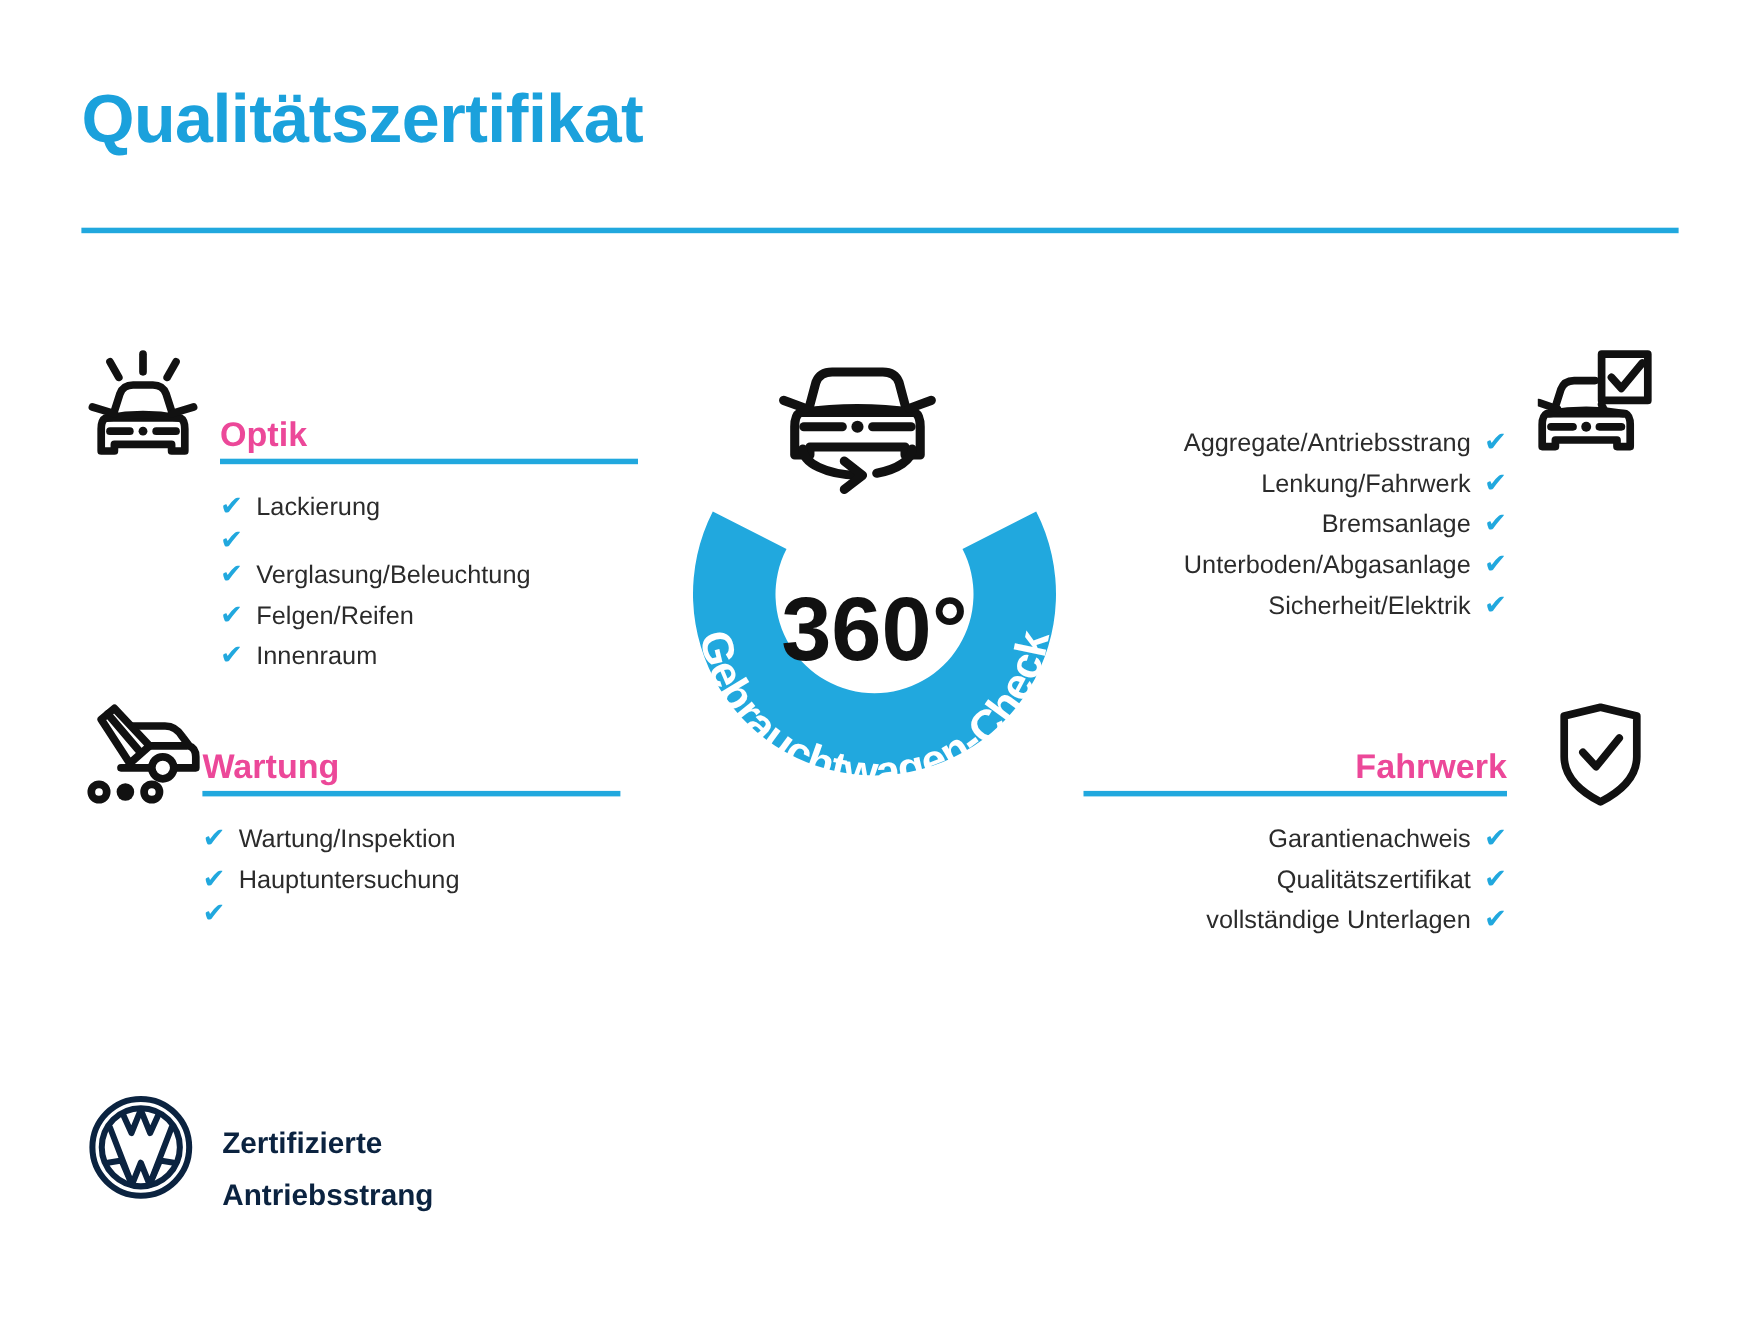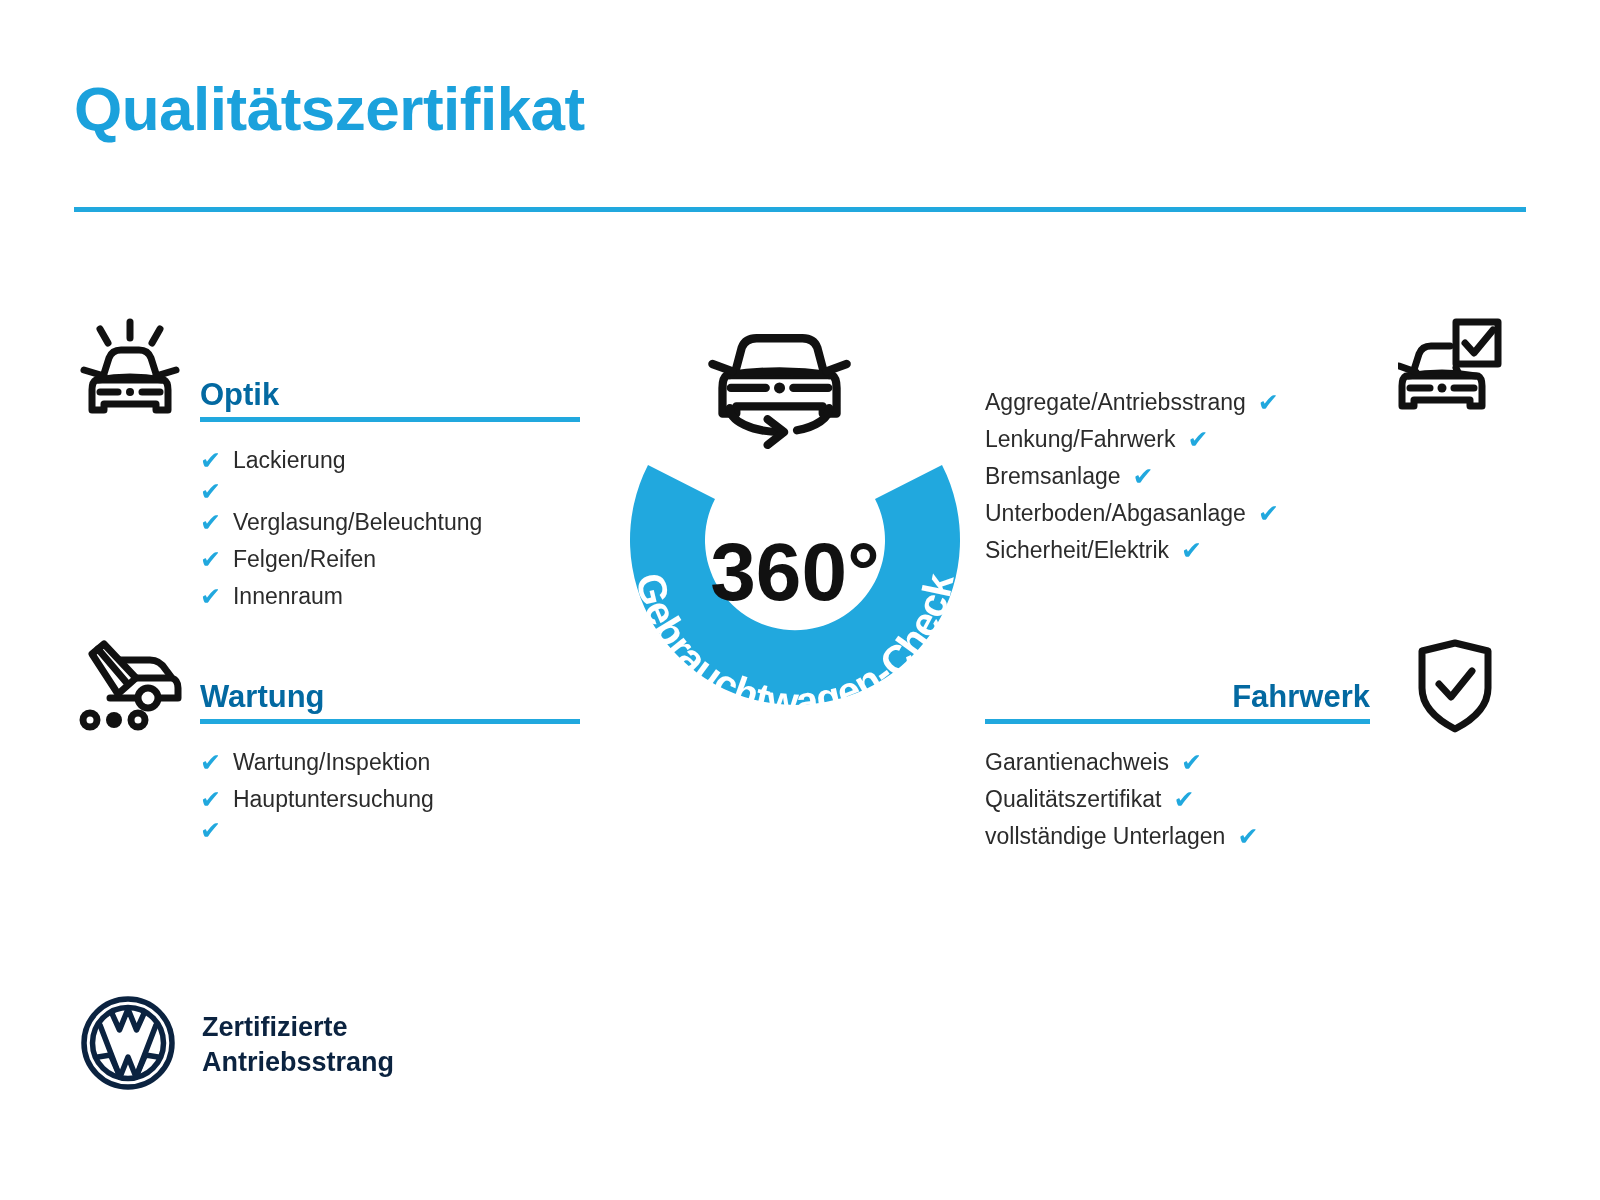--- a/index.html
+++ b/index.html
@@ -48,21 +48,21 @@
   }
   .block-head {
     position: relative;
     height: 58px;
   }
   .head-text {
     position: absolute;
     bottom: 6px;
     font-size: 31px;
     font-weight: bold;
-    color: #0369a1;
+    color: #ec4899;
     line-height: 1;
     white-space: nowrap;
   }
   .head-rule {
     position: absolute;
     bottom: -6px;
     height: 5px;
     background: #21A8DE;
   }
 
@@ -90,26 +90,26 @@
   .left .head-text { left: 0; }
   .left .head-rule { left: 0; right: 0; }
   .left .items { margin-top: 26px; }
   .left .item { justify-content: flex-start; }
   .left .tick { margin-right: 12px; }
 
   
   .right .head-text { right: 0; }
   .right .head-rule { left: 0; right: 0; }
   .right .items { margin-top: 26px; }
-  .right .item { justify-content: flex-start; }
+  .right .item { justify-content: flex-end; }
   .right .tick { margin-left: 12px; }
 
   
   #block-optik   { left: 200px; top: 358px; width: 380px; }
-  #block-wartung { left: 200px; top: 660px; width: 380px; }
+  #block-wartung { left: 184px; top: 660px; width: 380px; }
   #block-technik { left: 985px; top: 358px; width: 385px; }
   #block-garantie{ left: 985px; top: 660px; width: 385px; }
 
   
   .icon {
     position: absolute;
   }
   #icon-optik    { left: 74px;  top: 318px; }
   #icon-wartung  { left: 74px;  top: 632px; }
   #icon-technik  { left: 1398px;top: 318px; }
@@ -133,21 +133,21 @@
   }
   #footer-text {
     position: absolute;
     left: 202px;
     top: 1010px;
     font-size: 27px;
     font-weight: bold;
     color: #0B2340;
     line-height: 35px;
   }
-  .footer-line { white-space: nowrap; }
+  .footer-line { white-space: nowrap; margin-top: 12px; }
 </style>
 </head>
 <body>
 
 <div class="page">
 
   <div class="title">Qualitätszertifikat</div>
   <div class="title-rule"></div>
 
   <div class="icon" id="icon-optik">

